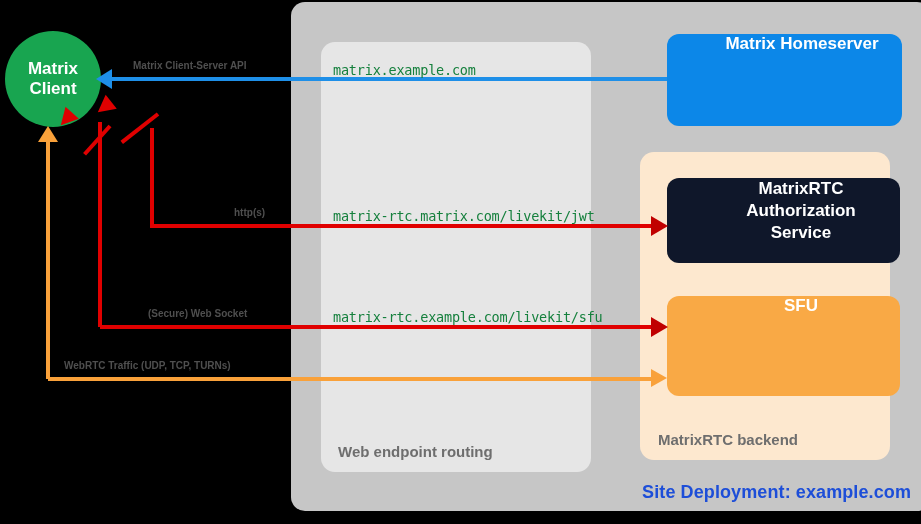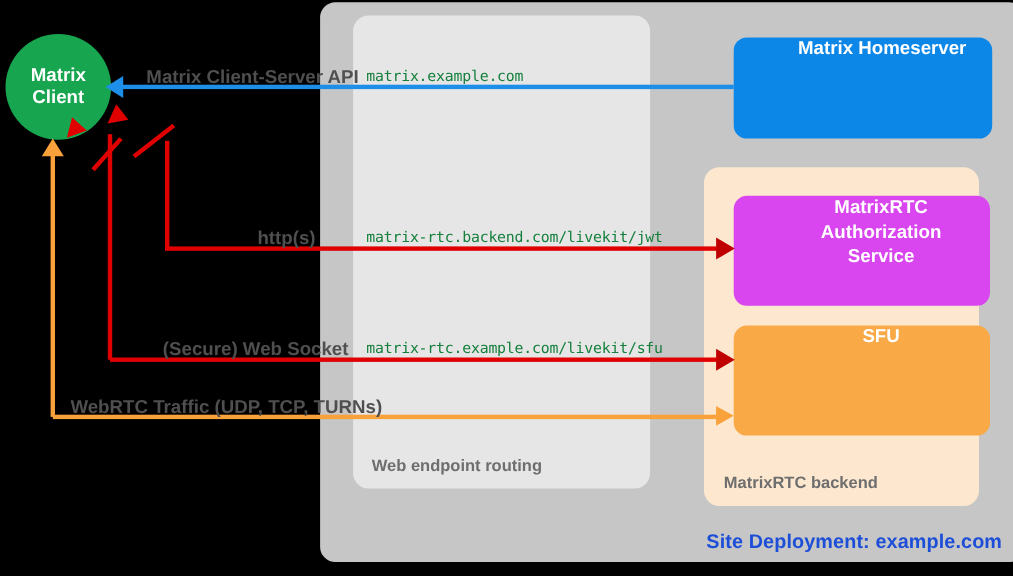--- a/index.html
+++ b/index.html
@@ -33,21 +33,21 @@
     color: #1d4ed8;
     font-size: 18px;
     font-weight: bold;
     letter-spacing: 0.1px;
     white-space: nowrap;
   }
 
   .web-endpoint {
     position: absolute;
     left: 321px;
-    top: 14px;
+    top: 42px;
     width: 270px;
     height: 430px;
     background: #e6e6e6;
     border-radius: 14px;
   }
   .web-endpoint-label {
     position: absolute;
     left: 17px;
     bottom: 12px;
     color: #6e6e6e;
@@ -111,22 +111,22 @@
     top: 34px;
     width: 200px;
     height: 92px;
     background: #0c87e8;
     font-size: 17px;
   }
   .box-auth {
     left: 667px;
     top: 178px;
     width: 198px;
-    height: 100px;
-    background: #d946ef;
+    height: 85px;
+    background: #0f172a;
     font-size: 17px;
     line-height: 1.3;
   }
   .box-sfu {
     left: 667px;
     top: 296px;
     width: 198px;
     height: 100px;
     background: #f9a945;
     font-size: 17px;
@@ -139,21 +139,21 @@
 
   .c-blue   { background: #1e8fe8; }
   .c-red    { background: #e00000; }
   .c-orange { background: #f9a13a; }
 
   .arrow-head { position: absolute; width: 0; height: 0; }
 
   
   .link-label {
     position: absolute;
-    font-size: 17px;
+    font-size: 10px;
     font-weight: bold;
     color: #4f4f4f;
     white-space: nowrap;
   }
   .mono-label {
     position: absolute;
     font-family: "DejaVu Sans Mono", "Liberation Mono", monospace;
     font-size: 13.5px;
     color: #15803d;
     white-space: nowrap;
@@ -204,21 +204,21 @@
   <div class="mono-label" style="left:333px; top:62px;">matrix.example.com</div>
 
   <div class="seg hseg c-red" style="left:152px; top:224px; width:500px;"></div>
 
   <div class="seg vseg c-red" style="left:150px; top:128px; height:100px;"></div>
 
   <div class="seg c-red" style="left:112px; top:112px; width:46px; height:4px; transform:rotate(-38deg); transform-origin:right center;"></div>
   <div class="arrow-head" style="left:96px; top:98px; border-top:9px solid transparent; border-bottom:9px solid transparent; border-right:17px solid #e00000; transform:rotate(-38deg);"></div>
   <div class="arrow-head" style="left:651px; top:216px; border-top:10px solid transparent; border-bottom:10px solid transparent; border-left:17px solid #c00000;"></div>
   <div class="link-label" style="left:234px; top:207px;">http(s)</div>
-  <div class="mono-label" style="left:333px; top:208px;">matrix-rtc.backend.com/livekit/jwt</div>
+  <div class="mono-label" style="left:333px; top:208px;">matrix-rtc.matrix.com/livekit/jwt</div>
 
   <div class="seg hseg c-red" style="left:100px; top:325px; width:552px;"></div>
   <div class="seg vseg c-red" style="left:98px; top:122px; height:205px;"></div>
   <div class="seg c-red" style="left:72px; top:124px; width:38px; height:4px; transform:rotate(-48deg); transform-origin:right center;"></div>
   <div class="arrow-head" style="left:58px; top:110px; border-top:9px solid transparent; border-bottom:9px solid transparent; border-right:17px solid #e00000; transform:rotate(-48deg);"></div>
   <div class="arrow-head" style="left:651px; top:317px; border-top:10px solid transparent; border-bottom:10px solid transparent; border-left:17px solid #c00000;"></div>
   <div class="link-label" style="left:148px; top:308px;">(Secure) Web Socket</div>
   <div class="mono-label" style="left:333px; top:309px;">matrix-rtc.example.com/livekit/sfu</div>
 
   <div class="seg hseg c-orange" style="left:48px; top:377px; width:604px;"></div>

